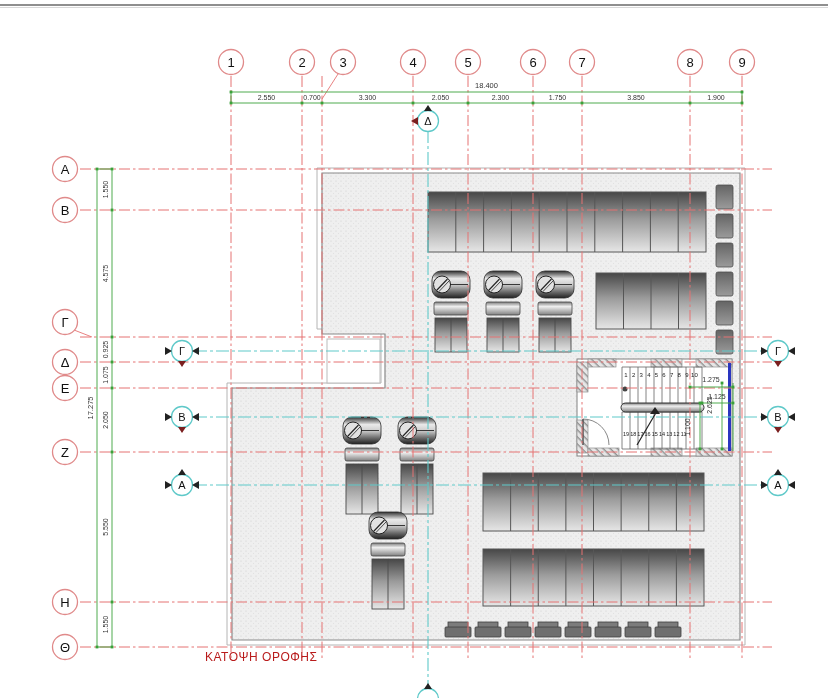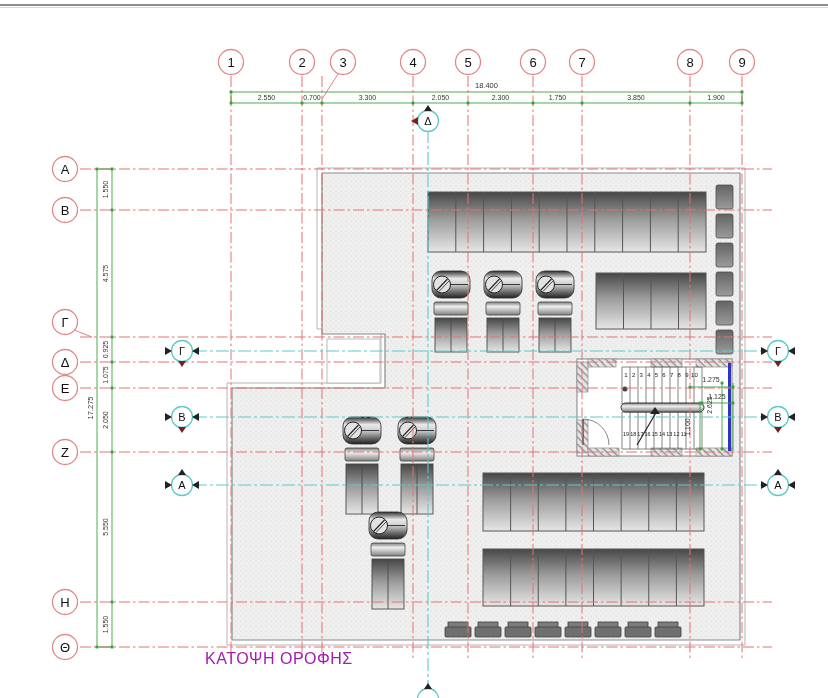--- a/index.html
+++ b/index.html
@@ -1,22 +1,22 @@
 <!DOCTYPE html>
 <html><head>
 <meta charset="utf-8">
 <style>
   html,body{margin:0;padding:0;background:#fff;}
   .page{position:relative;width:828px;height:698px;background:#fff;overflow:hidden;
         font-family:"Liberation Sans","DejaVu Sans",sans-serif;}
   .top-rule{position:absolute;left:0;top:4px;width:100%;height:1px;
             border-top:2px solid #8f8f8f;border-bottom:1px solid #d8d8d8;background:#fff;}
   .plan-svg{position:absolute;left:0;top:0;}
-  .drawing-title{position:absolute;left:205px;top:650px;font-size:16px;letter-spacing:.5px;
-                 color:#a21caf;white-space:nowrap;text-align:center;}
+  .drawing-title{position:absolute;left:205px;top:650px;font-size:12px;letter-spacing:.5px;
+                 color:#b91c1c;white-space:nowrap;text-align:center;}
   svg text{font-family:"Liberation Sans","DejaVu Sans",sans-serif;}
 </style>
 </head>
 <body>
 
 <div class="page">
   <div class="top-rule"></div>
   <svg id="plan" class="plan-svg" width="828" height="698" viewBox="0 0 828 698">
       <defs>
         <pattern id="stipple" width="5" height="5" patternUnits="userSpaceOnUse">

